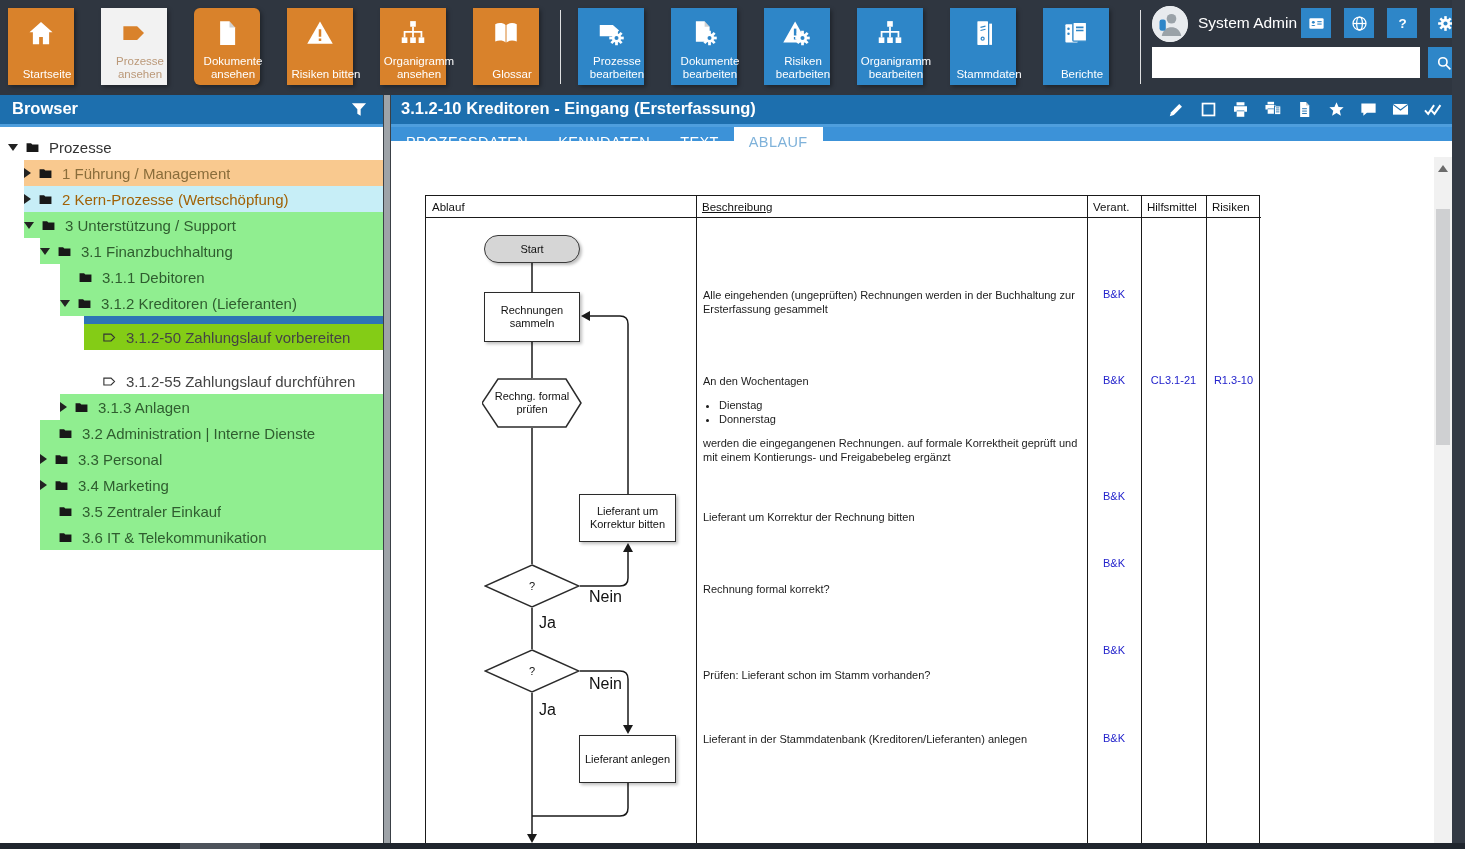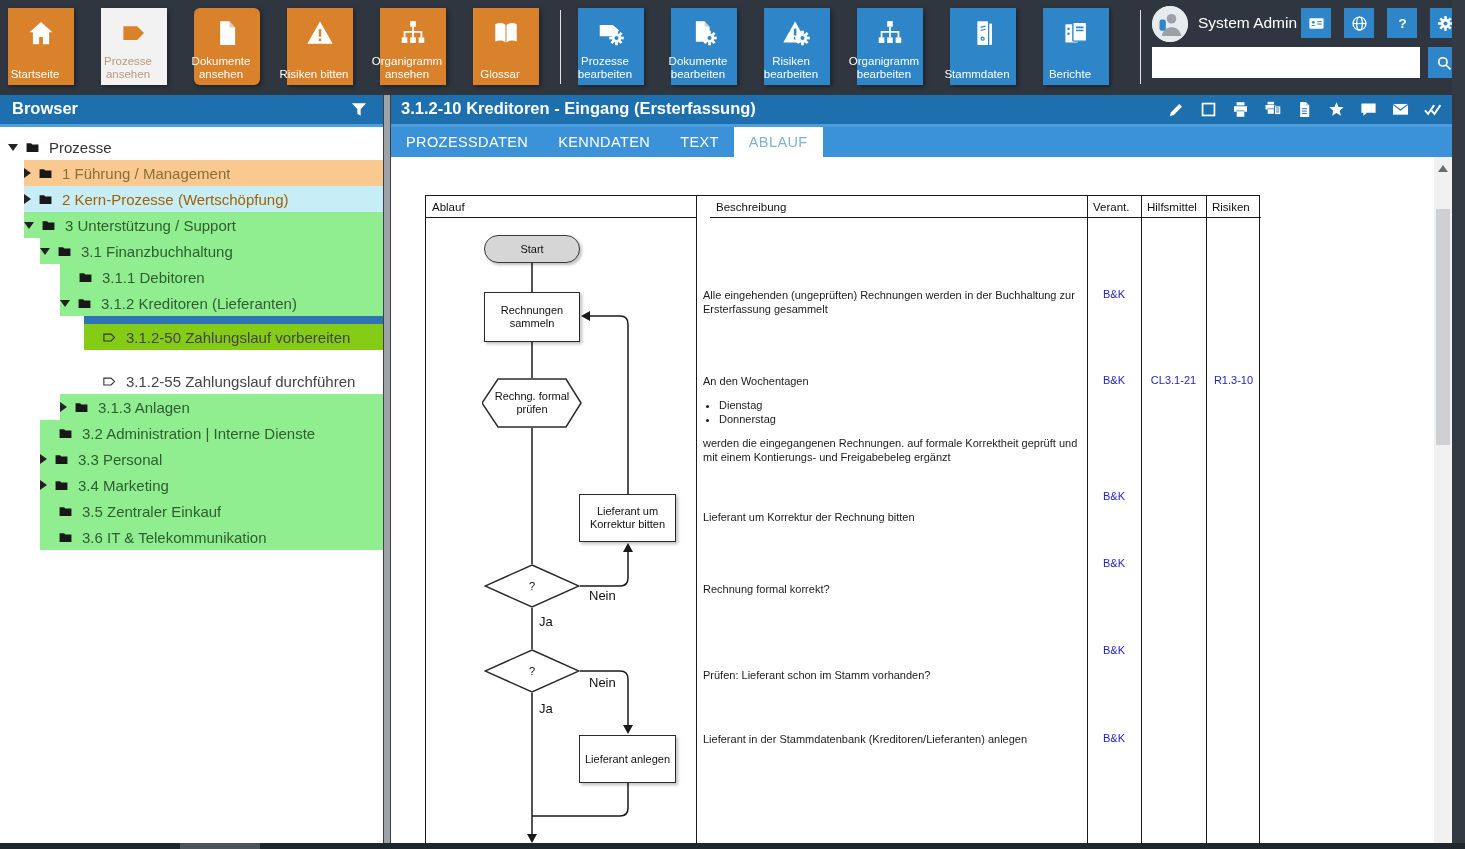--- a/index.html
+++ b/index.html
@@ -1,20 +1,20 @@
 <!DOCTYPE html>
 <html><head>
 <meta charset="utf-8">
 <style>
   html,body{margin:0;padding:0;background:#2f3640;font-family:"Liberation Sans",sans-serif;}
   #app{position:relative;width:1465px;height:849px;background:#2f3640;overflow:hidden;}
   
   #topbar{position:absolute;left:0;top:0;width:1465px;height:95px;background:#2f3640;}
   .tb-btn{position:absolute;top:8px;width:66px;height:77px;background:var(--bg);cursor:pointer;
-          display:flex;flex-direction:column;align-items:flex-end;justify-content:flex-end;box-shadow:2px 2px 4px rgba(0,0,0,.35);}
+          display:flex;flex-direction:column;align-items:flex-start;justify-content:flex-end;box-shadow:2px 2px 4px rgba(0,0,0,.35);}
   .tb-btn .icon{width:30px;height:30px;position:absolute;top:10px;left:18px;}
   .tb-btn .tb-label{font-size:11.5px;line-height:12.5px;color:#fff;text-align:center;margin-bottom:5px;width:78px;}
   .tb-btn.active .tb-label{color:#bb9979;}
   .tb-divider{position:absolute;top:10px;width:1px;height:74px;background:rgba(255,255,255,.85);}
   .qk-btn{position:absolute;top:8px;width:30px;height:30px;background:#2e86c8;cursor:pointer;
           display:flex;align-items:center;justify-content:center;}
   .qk-btn .icon{width:19px;height:19px;}
   #avatar{position:absolute;left:1152px;top:6px;width:36px;height:36px;border-radius:50%;background:#eef0f2;overflow:hidden;}
   #user-name{position:absolute;left:1198px;top:14px;color:#fff;font-size:15.5px;}
   #search-input{position:absolute;left:1152px;top:47px;width:268px;height:31px;border:none;outline:none;
@@ -36,37 +36,37 @@
   .tree-ico{width:17px;height:15px;margin-right:8px;flex:0 0 auto;}
   .tree-label{font-size:15px;white-space:nowrap;overflow:hidden;}
   #sidebar-scroll{position:absolute;left:383px;top:95px;width:8px;height:748px;background:#9ea3a8;
           border-left:1px solid #3a4046;border-right:1px solid #3a4046;box-sizing:border-box;}
   
   #main{position:absolute;left:391px;top:95px;width:1061px;height:748px;background:#fff;}
   #main-titlebar{position:absolute;left:0;top:0;width:100%;height:29px;background:#1d6fae;border-bottom:3px solid #4e9edd;}
   #main-title{position:absolute;left:10px;top:4px;color:#fff;font-size:16.5px;font-weight:bold;}
   #title-icons{position:absolute;right:10px;top:5px;display:flex;gap:13px;}
   #title-icons .ti{width:19px;height:19px;cursor:pointer;}
-  #tabbar{position:absolute;left:0;top:32px;width:100%;height:30px;background:#3c92d8;display:flex;}
+  #tabbar{position:absolute;left:0;top:32px;width:100%;height:14px;background:#3c92d8;display:flex;}
   .tab{height:30px;display:flex;align-items:center;padding:0 15px;color:#fff;font-size:14.5px;letter-spacing:.4px;cursor:pointer;}
   .tab.active{background:#fff;color:#7fb2da;}
   #flow-area{position:absolute;left:0;top:62px;width:1061px;height:686px;background:#fff;overflow:hidden;}
   
   #ftable{position:absolute;left:34px;top:38px;width:835px;height:654px;border:1px solid #1a1a1a;border-bottom:none;box-sizing:border-box;}
   .fcol{position:absolute;top:0;bottom:0;border-left:1px solid #1a1a1a;}
   .fhead{position:absolute;top:0;height:22px;border-bottom:1px solid #1a1a1a;font-size:11.5px;color:#111;
          display:flex;align-items:center;padding-left:6px;box-sizing:border-box;}
   
   .fnode{position:absolute;display:flex;align-items:center;justify-content:center;text-align:center;
          font-size:11px;line-height:13px;color:#111;}
   .fnode.rect{background:#fff;border:1.5px solid #2b2b2b;box-shadow:2px 2px 3px rgba(0,0,0,.25);box-sizing:border-box;}
   .fnode.start{background:#d6d6d6;border:1.5px solid #3a3a3a;border-radius:14px;box-shadow:2px 2px 3px rgba(0,0,0,.25);box-sizing:border-box;}
   .fnode.svgwrap{background:transparent;}
   .fnode .inner-label{position:absolute;width:100%;text-align:center;}
-  .edge-label{position:absolute;font-size:13px;color:#111;}
+  .edge-label{position:absolute;font-size:16px;color:#111;}
   .desc-block{position:absolute;left:277px;width:376px;font-size:11px;line-height:14px;color:#1c1c1c;}
   .desc-block p{margin:0 0 10px 0;}
   .desc-block ul{margin:8px 0 10px 0;padding-left:16px;}
   .desc-block li{margin:0;}
   .flink{position:absolute;font-size:11px;color:#2323cc;cursor:pointer;text-align:center;}
   
   #vscroll{position:absolute;left:1043px;top:0;width:18px;height:686px;background:#f1f1f1;}
   #vscroll-up{position:absolute;left:4px;top:8px;width:0;height:0;border-left:5px solid transparent;border-right:5px solid transparent;border-bottom:7px solid #6b6b6b;cursor:pointer;}
   #vscroll-thumb{position:absolute;left:2px;top:52px;width:14px;height:236px;background:#cfd0d2;cursor:pointer;}
   
@@ -577,21 +577,21 @@
           </g>
           <g fill="#1a1a1a">
             <polygon points="101,638 111,638 106,647"></polygon>
             <polygon points="164,115 164,125 155,120"></polygon>
             <polygon points="197,356 207,356 202,347"></polygon>
             <polygon points="197,529 207,529 202,538"></polygon>
           </g>
         </svg>
       <div class="fhead" style="left: 0px; width: 270px;">Ablauf</div>
           <div class="fcol" style="left: 270px; width: 0px;"></div>
-          <div class="fhead" style="left: 284px; width: 391px;">Beschreibung</div>
+          <div class="fhead" style="left: 270px; width: 391px; text-decoration: underline;">Beschreibung</div>
           <div class="fcol" style="left: 661px; width: 0px;"></div>
           <div class="fhead" style="left: 661px; width: 54px;">Verant.</div>
           <div class="fcol" style="left: 715px; width: 0px;"></div>
           <div class="fhead" style="left: 715px; width: 65px;">Hilfsmittel</div>
           <div class="fcol" style="left: 780px; width: 0px;"></div>
           <div class="fhead" style="left: 780px; width: 55px;">Risiken</div>
           <div class="desc-block" style="top: 92px;">
             <p>Alle eingehenden (ungeprüften) Rechnungen werden in der Buchhaltung zur Ersterfassung gesammelt</p>
           </div>
           <div class="desc-block" style="top: 178px;">

